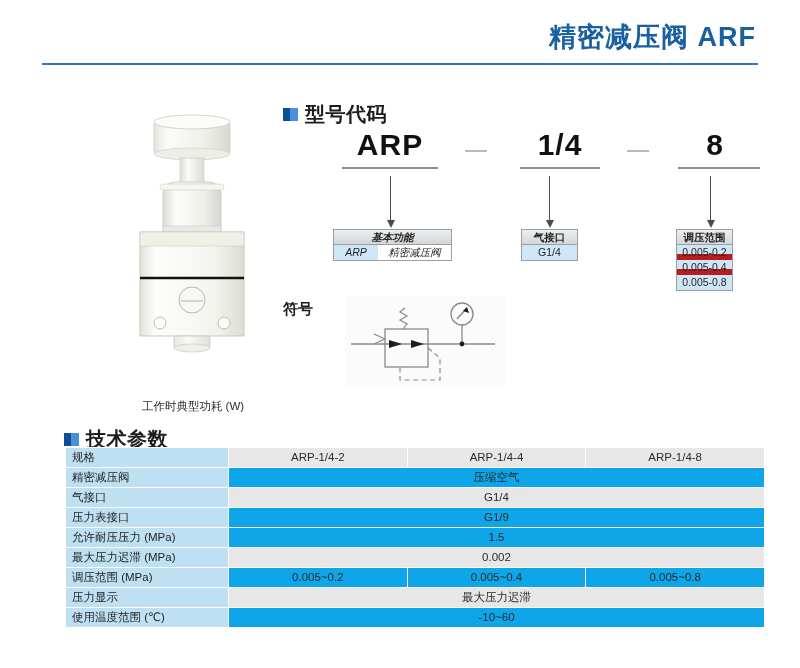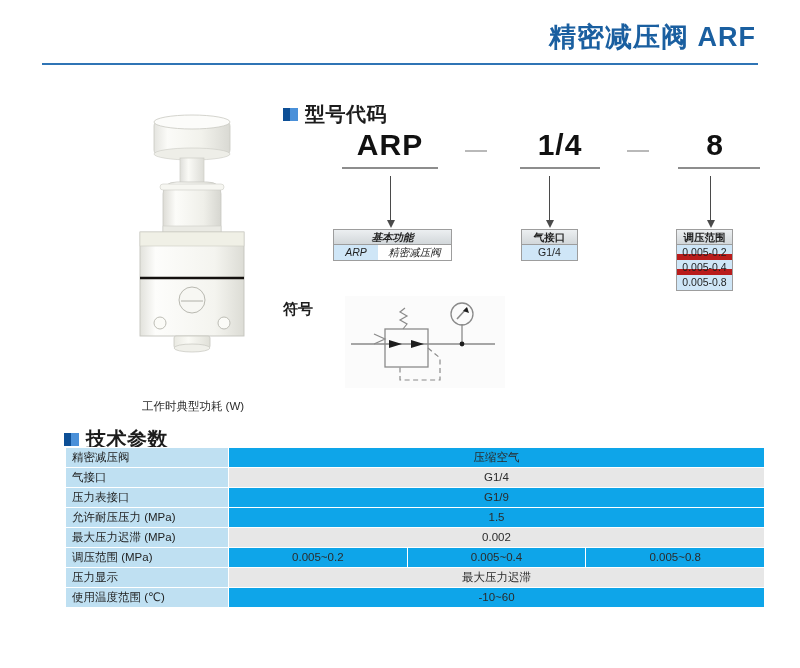--- a/index.html
+++ b/index.html
@@ -352,20 +352,26 @@
   </div>
 
   <div class="sec-head" style="left:64px; top:426px;">
     <span class="sec-marker"></span>
     <span class="sec-text">技术参数</span>
   </div>
 
   <div class="spec-wrap">
     <table class="spec">
       <tbody>
+        <tr class="odd">
+          <td class="row-label">规格</td>
+          <td class="val">ARP-1/4-2</td>
+          <td class="val">ARP-1/4-4</td>
+          <td class="val">ARP-1/4-8</td>
+        </tr>
         <tr class="even">
           <td class="row-label">精密减压阀</td>
           <td class="val" colspan="3">压缩空气</td>
         </tr>
         <tr class="odd">
           <td class="row-label">气接口</td>
           <td class="val" colspan="3">G1/4</td>
         </tr>
         <tr class="even">
           <td class="row-label">压力表接口</td>

